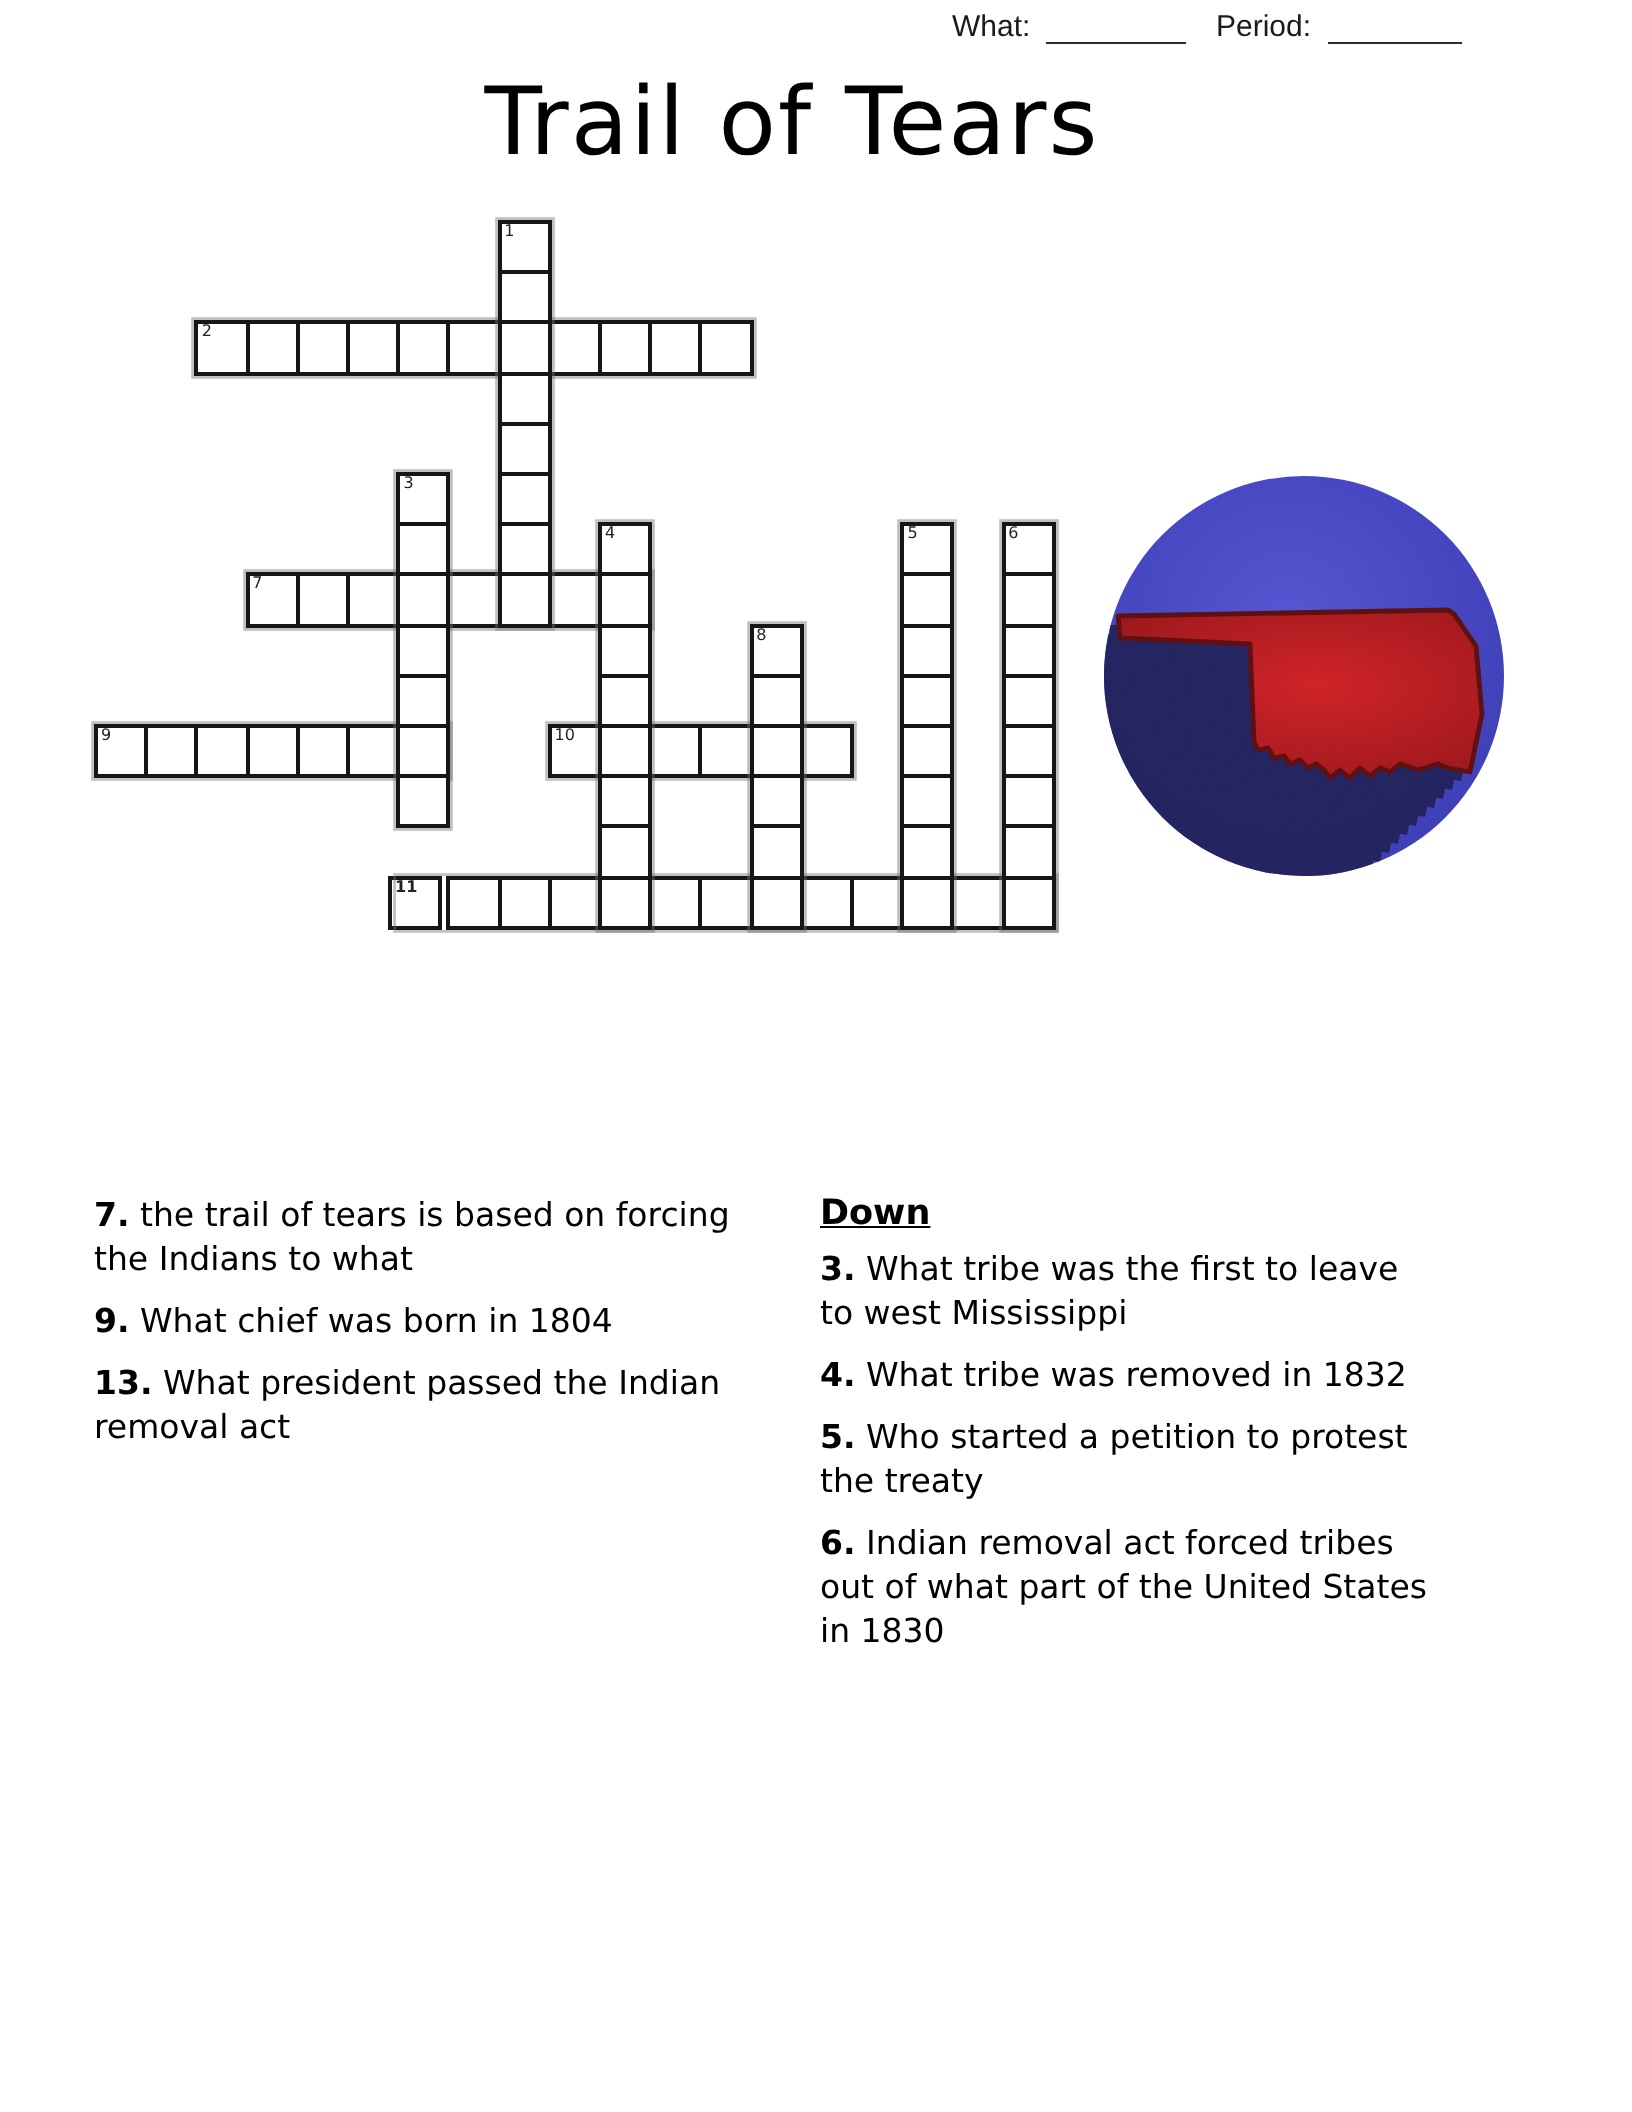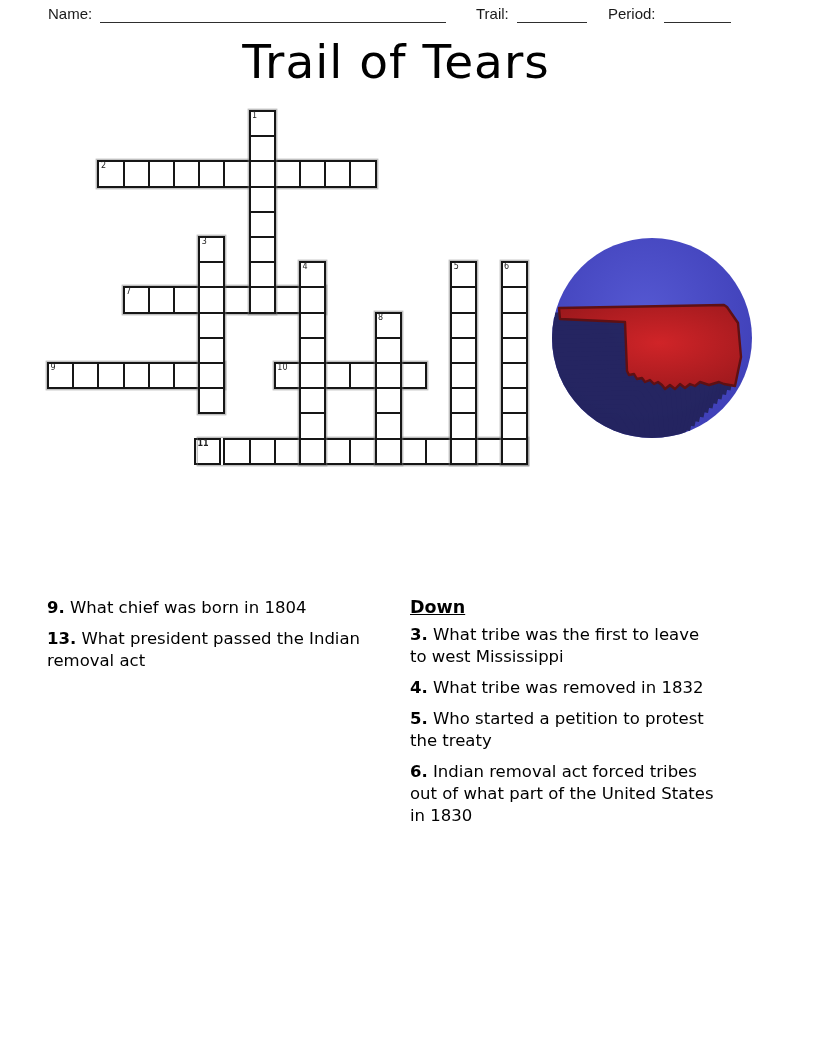--- a/index.html
+++ b/index.html
@@ -35,25 +35,22 @@
   .clue-heading{font-weight:bold;text-decoration:underline;font-size:17.5px;
                 margin:0 0 5px 0;}
   .clue{margin:0 0 9.5px 0;}
   .cnum{font-weight:bold;}
 </style>
 </head>
 <body>
 
 <div id="page">
 
-  <div class="hgroup" style="left:48px;">
-    <span>Name:</span><span class="hline" style="width:346px;"></span>
-  </div>
   <div class="hgroup" style="left:476px;">
-    <span>Trail:</span><span class="hline" style="width:70px;"></span>
+    <span>What:</span><span class="hline" style="width:70px;"></span>
   </div>
   <div class="hgroup" style="left:608px;">
     <span>Period:</span><span class="hline" style="width:67px;"></span>
   </div>
 
   <div id="title">Trail of Tears</div>
 
   <div id="grid">
       <div class="cell" style="left: 50.4px; top: 50.4px;">
         <span class="cellnum">2</span>
@@ -227,20 +224,21 @@
         <use href="#okpath" transform="translate(-112.5,112.5)"></use>
         <use href="#okpath" transform="translate(-117,117)"></use>
         <use href="#okpath" transform="translate(-121.5,121.5)"></use>
         <use href="#okpath" transform="translate(-126,126)"></use>
       </g>
     <use href="#okpath" fill="url(#sgrad)" stroke-width="2.4" stroke-linejoin="round" stroke="#5e1013"></use>
   </svg>
 
   <div class="clue-col" id="across-col">
     <div>
+        <p class="clue"><b class="cnum">7.</b> the trail of tears is based on forcing the Indians to what</p>
         <p class="clue"><b class="cnum">9.</b> What chief was born in 1804</p>
         <p class="clue"><b class="cnum">13.</b> What president passed the Indian removal act</p>
       </div>
   </div>
   <div class="clue-col" id="down-col">
     <p class="clue-heading">Down</p>
     <div>
         <p class="clue"><b class="cnum">3.</b> What tribe was the first to leave to west Mississippi</p>
         <p class="clue"><b class="cnum">4.</b> What tribe was removed in 1832</p>
         <p class="clue"><b class="cnum">5.</b> Who started a petition to protest the treaty</p>

